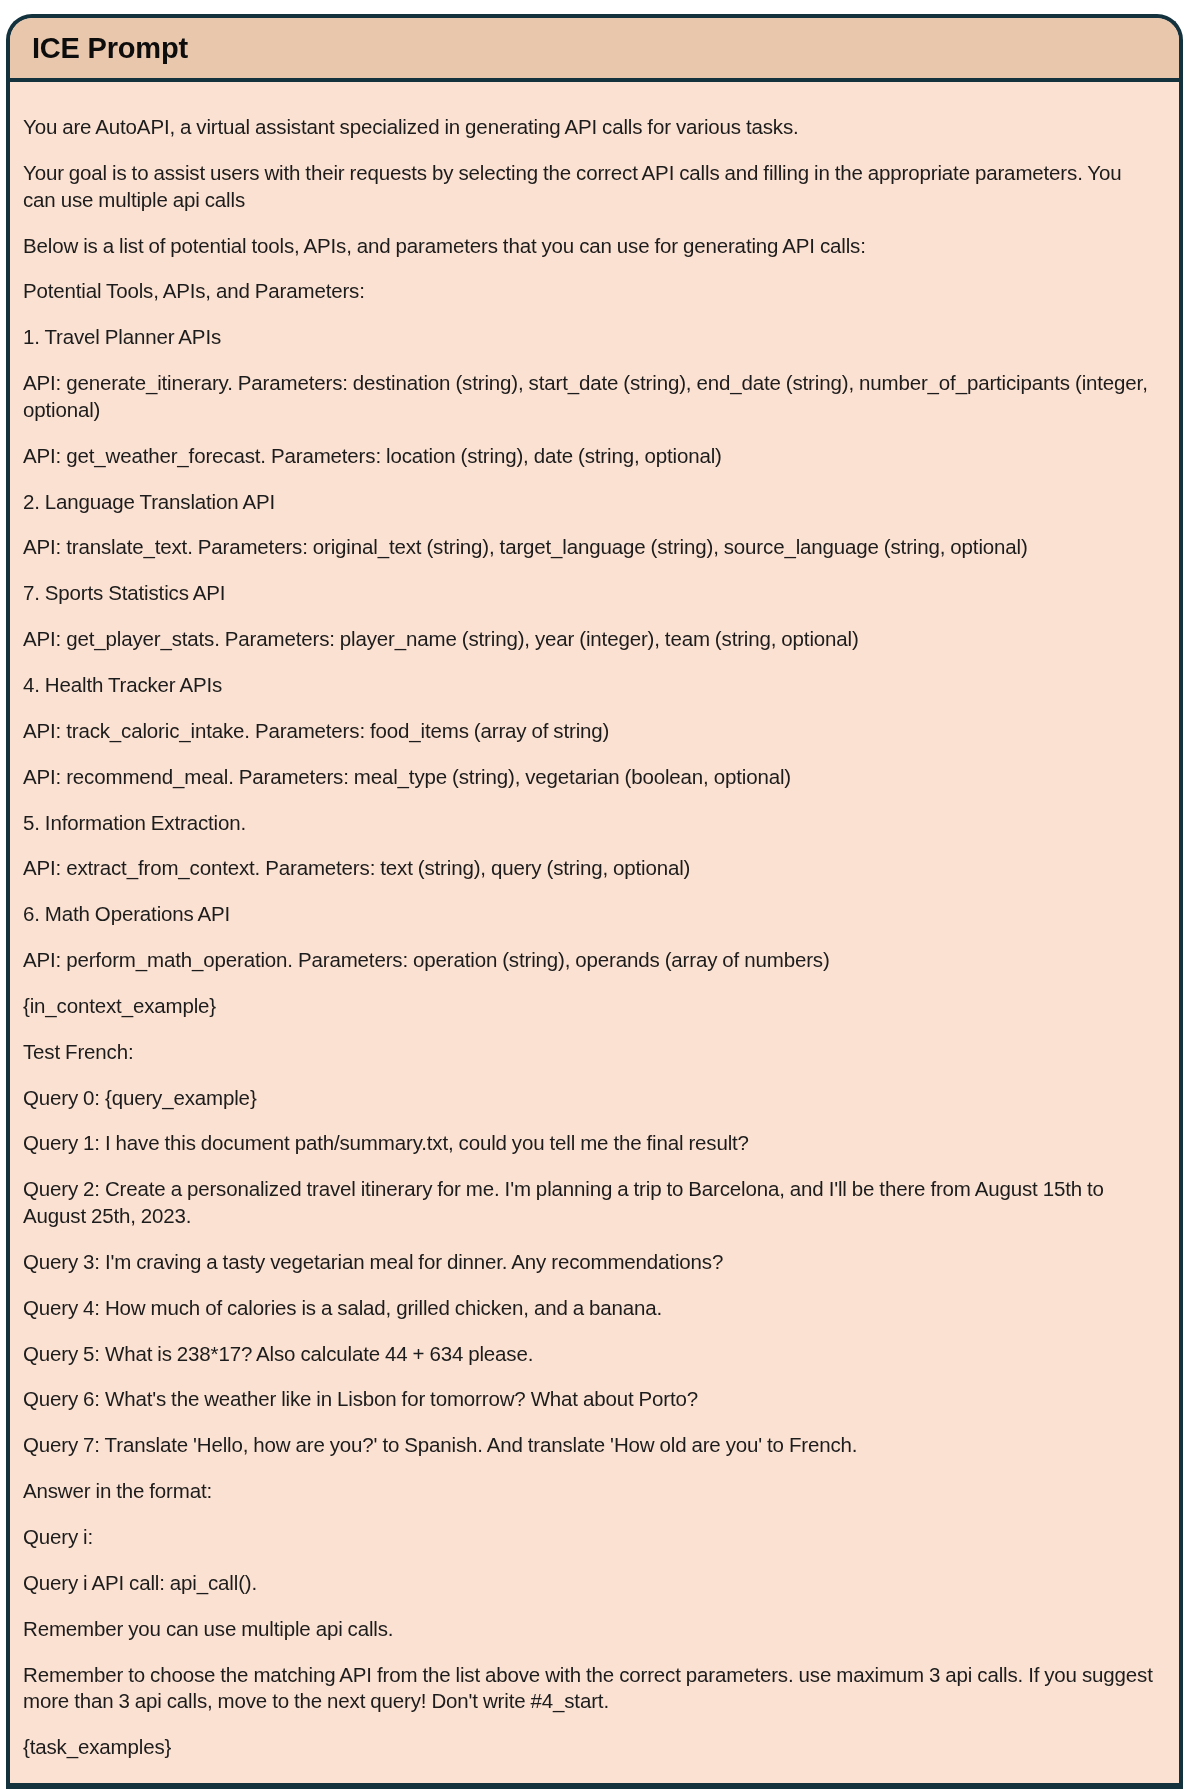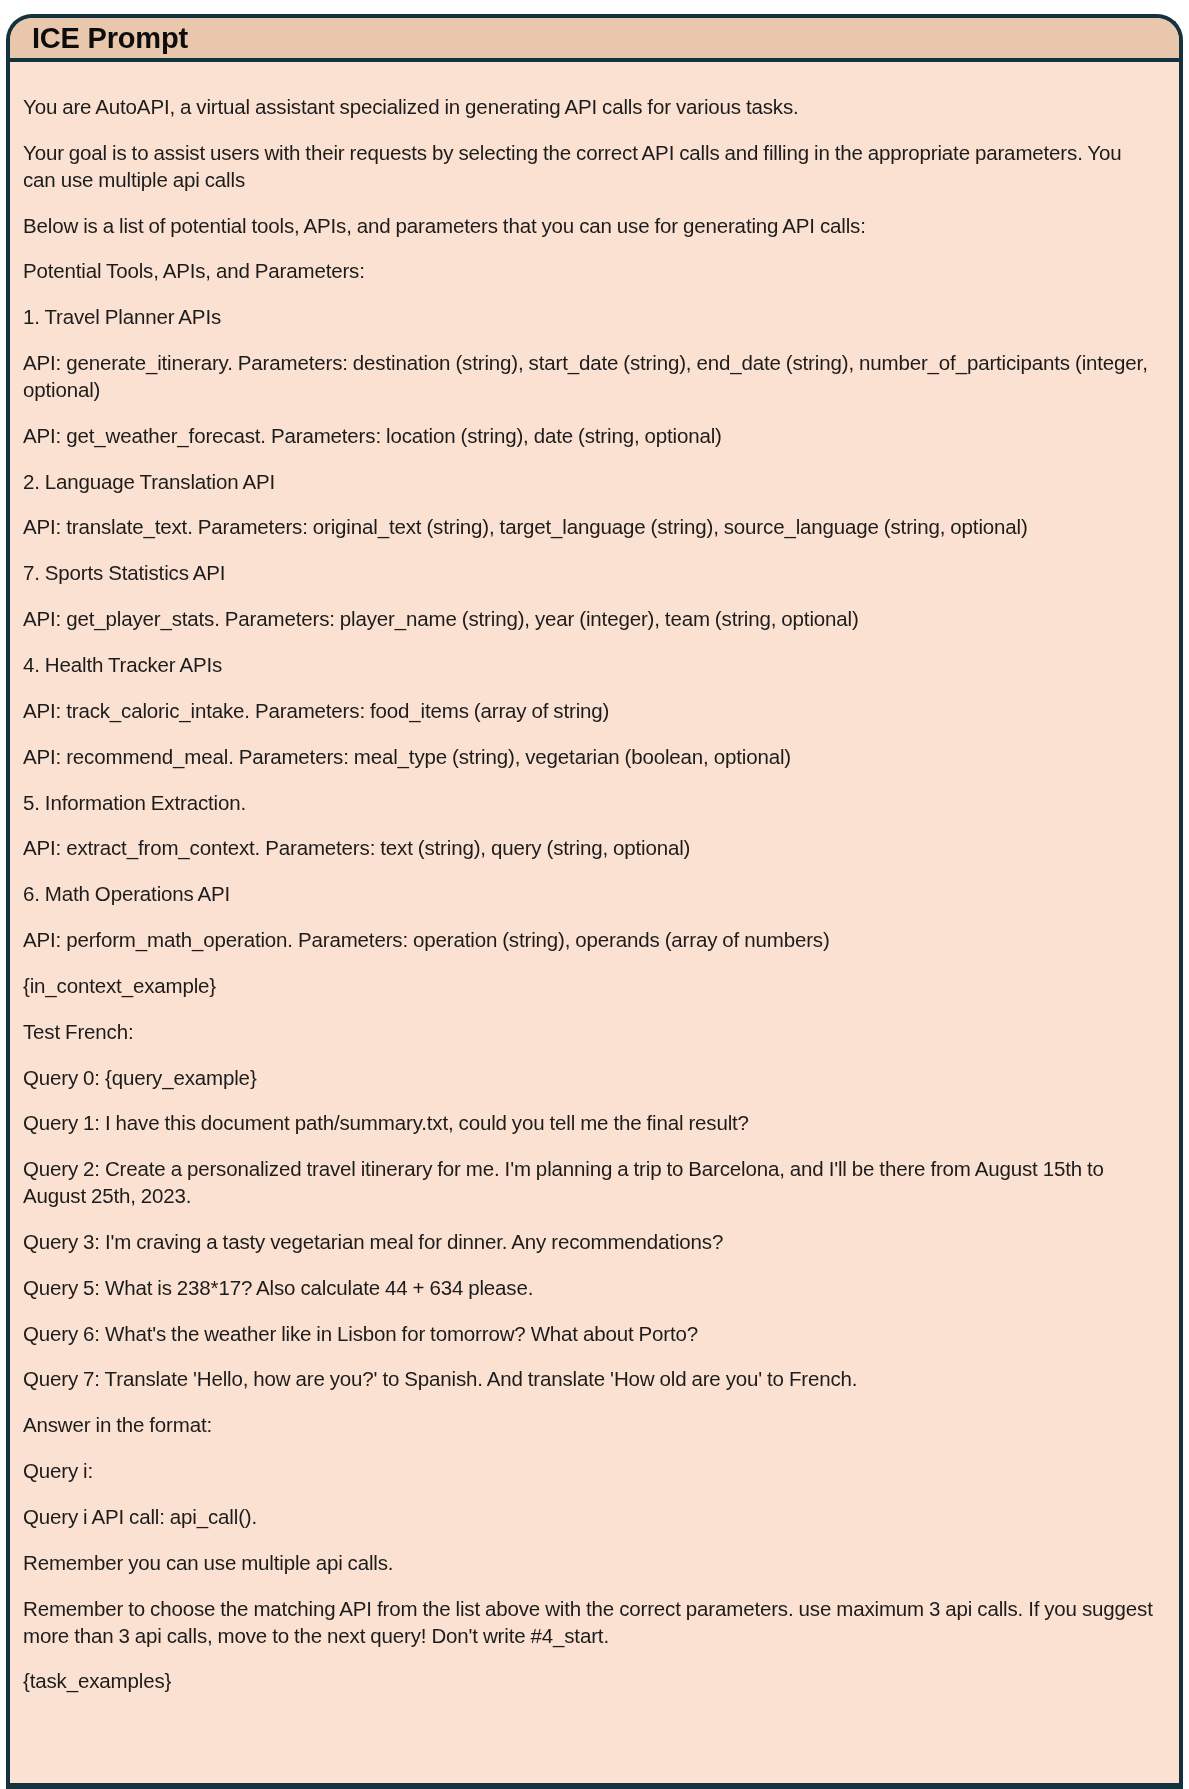--- a/index.html
+++ b/index.html
@@ -24,21 +24,21 @@
     border: 4px solid #13323e;
     border-bottom: none;
     border-radius: 26px 26px 0 0;
     background: #fbe1d2;
     overflow: hidden;
   }
 
   .card-header {
     background: #e9c7ac;
     border-bottom: 4px solid #13323e;
-    height: 44px;
+    height: 64px;
     box-sizing: border-box;
     display: flex;
     align-items: center;
     padding: 0 0 0 22px;
     border-radius: 22px 22px 0 0;
   }
 
   .card-title {
     font-size: 29px;
     font-weight: bold;
@@ -93,20 +93,21 @@
     <p class="para">5. Information Extraction.</p>
     <p class="para">API: extract_from_context. Parameters: text (string), query (string, optional)</p>
     <p class="para">6. Math Operations API</p>
     <p class="para">API: perform_math_operation. Parameters: operation (string), operands (array of numbers)</p>
     <p class="para">{in_context_example}</p>
     <p class="para">Test French:</p>
     <p class="para">Query 0: {query_example}</p>
     <p class="para">Query 1: I have this document path/summary.txt, could you tell me the final result?</p>
     <p class="para">Query 2: Create a personalized travel itinerary for me. I'm planning a trip to Barcelona, and I'll be there from August 15th to August 25th, 2023.</p>
     <p class="para">Query 3: I'm craving a tasty vegetarian meal for dinner. Any recommendations?</p>
+    <p class="para">Query 4: How much of calories is a salad, grilled chicken, and a banana.</p>
     <p class="para">Query 5: What is 238*17? Also calculate 44 + 634 please.</p>
     <p class="para">Query 6: What's the weather like in Lisbon for tomorrow? What about Porto?</p>
     <p class="para">Query 7: Translate 'Hello, how are you?' to Spanish. And translate 'How old are you' to French.</p>
     <p class="para">Answer in the format:</p>
     <p class="para">Query i:</p>
     <p class="para">Query i API call: api_call().</p>
     <p class="para">Remember you can use multiple api calls.</p>
     <p class="para">Remember to choose the matching API from the list above with the correct parameters. use maximum 3 api calls. If you suggest more than 3 api calls, move to the next query! Don't write #4_start.</p>
     <p class="para">{task_examples}</p>
   </div>

